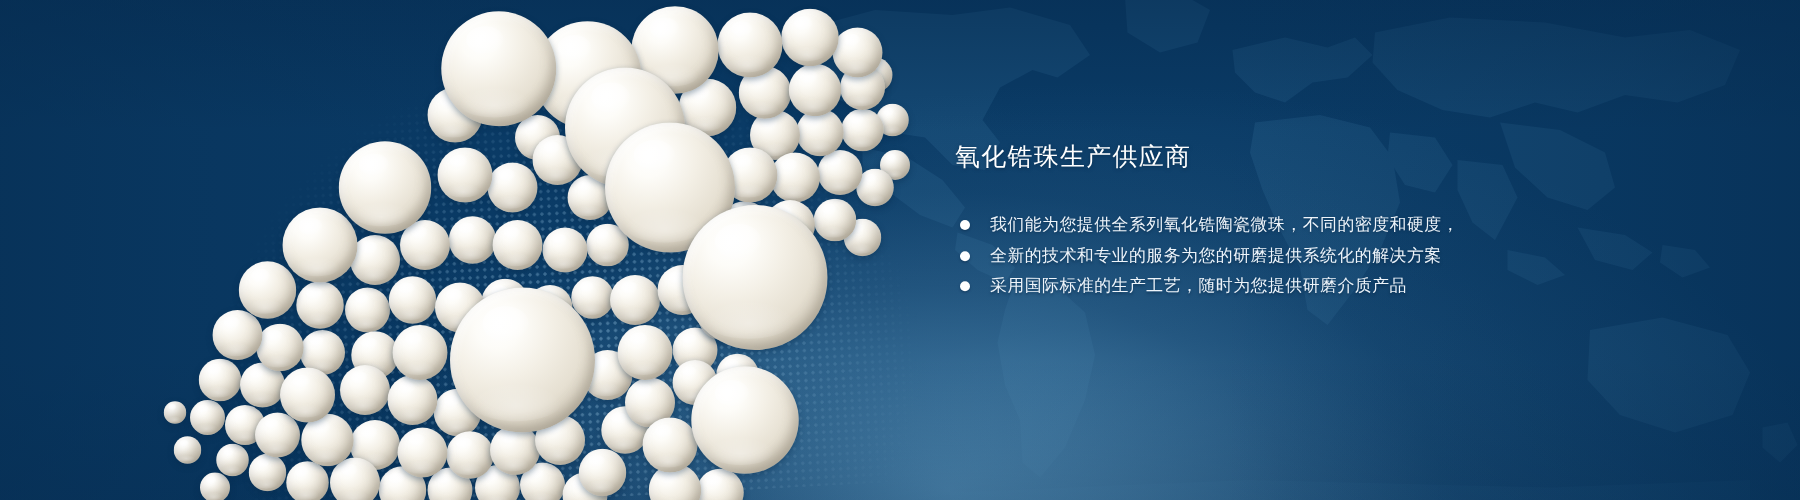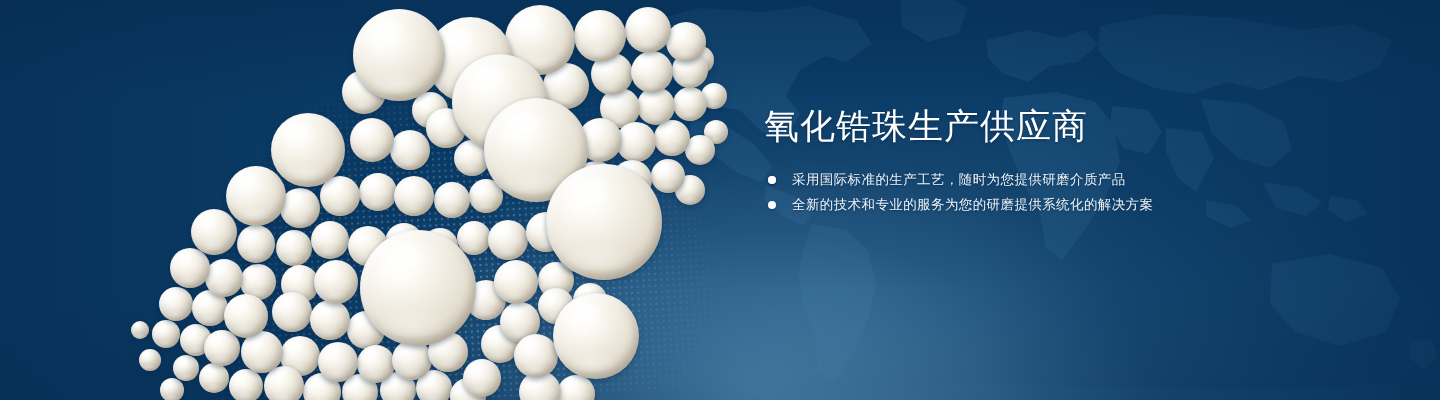--- a/index.html
+++ b/index.html
@@ -86,21 +86,21 @@
   .bead::before{
     content:"";position:absolute;
     left:15%;bottom:8%;width:62%;height:26%;
     border-radius:50%;
     background:radial-gradient(ellipse at 50% 60%, rgba(255,255,255,0.34) 0%, rgba(255,255,255,0) 72%);
   }
   
   #copy{position:absolute;left:764px;top:108px;width:470px;}
   #title{
     color:#ffffff;
-    font-size:35px;
+    font-size:20px;
     line-height:36px;
     letter-spacing:1px;
     font-weight:400;
     text-shadow:0 1px 3px rgba(4,32,60,0.55);
     margin:0 0 24px 0;
     white-space:nowrap;
   }
   .blist{list-style:none;margin:0;padding:0;}
   .bitem{
     position:relative;
@@ -266,27 +266,28 @@
     </div>
 
   <div id="copy">
 
     <h1 id="title">氧化锆珠生产供应商</h1>
 
     <ul class="blist">
 
       <li class="bitem">
         <span class="bdot"></span>
+        <span class="bline">我们能为您提供全系列氧化锆陶瓷微珠，不同的密度和硬度，</span>
+      </li>
+
+      <li class="bitem">
+        <span class="bdot"></span>
+        <span class="bline">全新的技术和专业的服务为您的研磨提供系统化的解决方案</span>
       </li>
 
       <li class="bitem">
         <span class="bdot"></span>
         <span class="bline">采用国际标准的生产工艺，随时为您提供研磨介质产品</span>
       </li>
 
-      <li class="bitem">
-        <span class="bdot"></span>
-        <span class="bline">全新的技术和专业的服务为您的研磨提供系统化的解决方案</span>
-      </li>
-
     </ul>
   </div>
 </div>
 
 </body></html>

